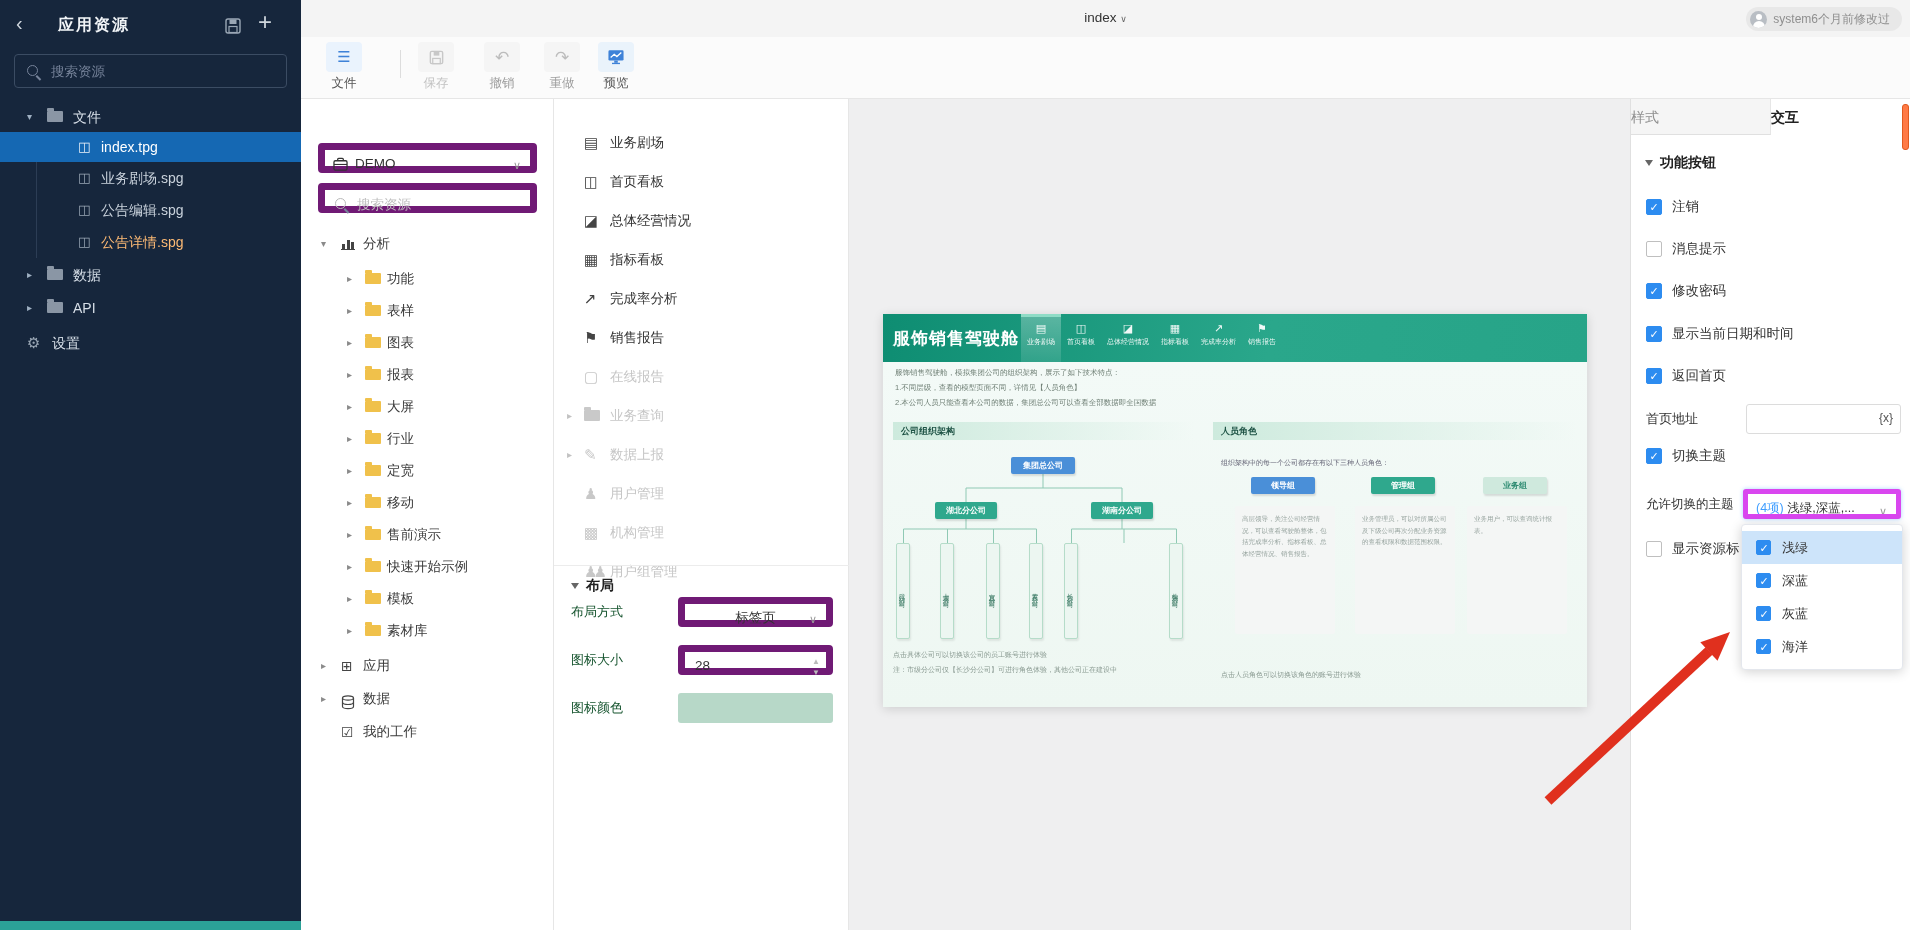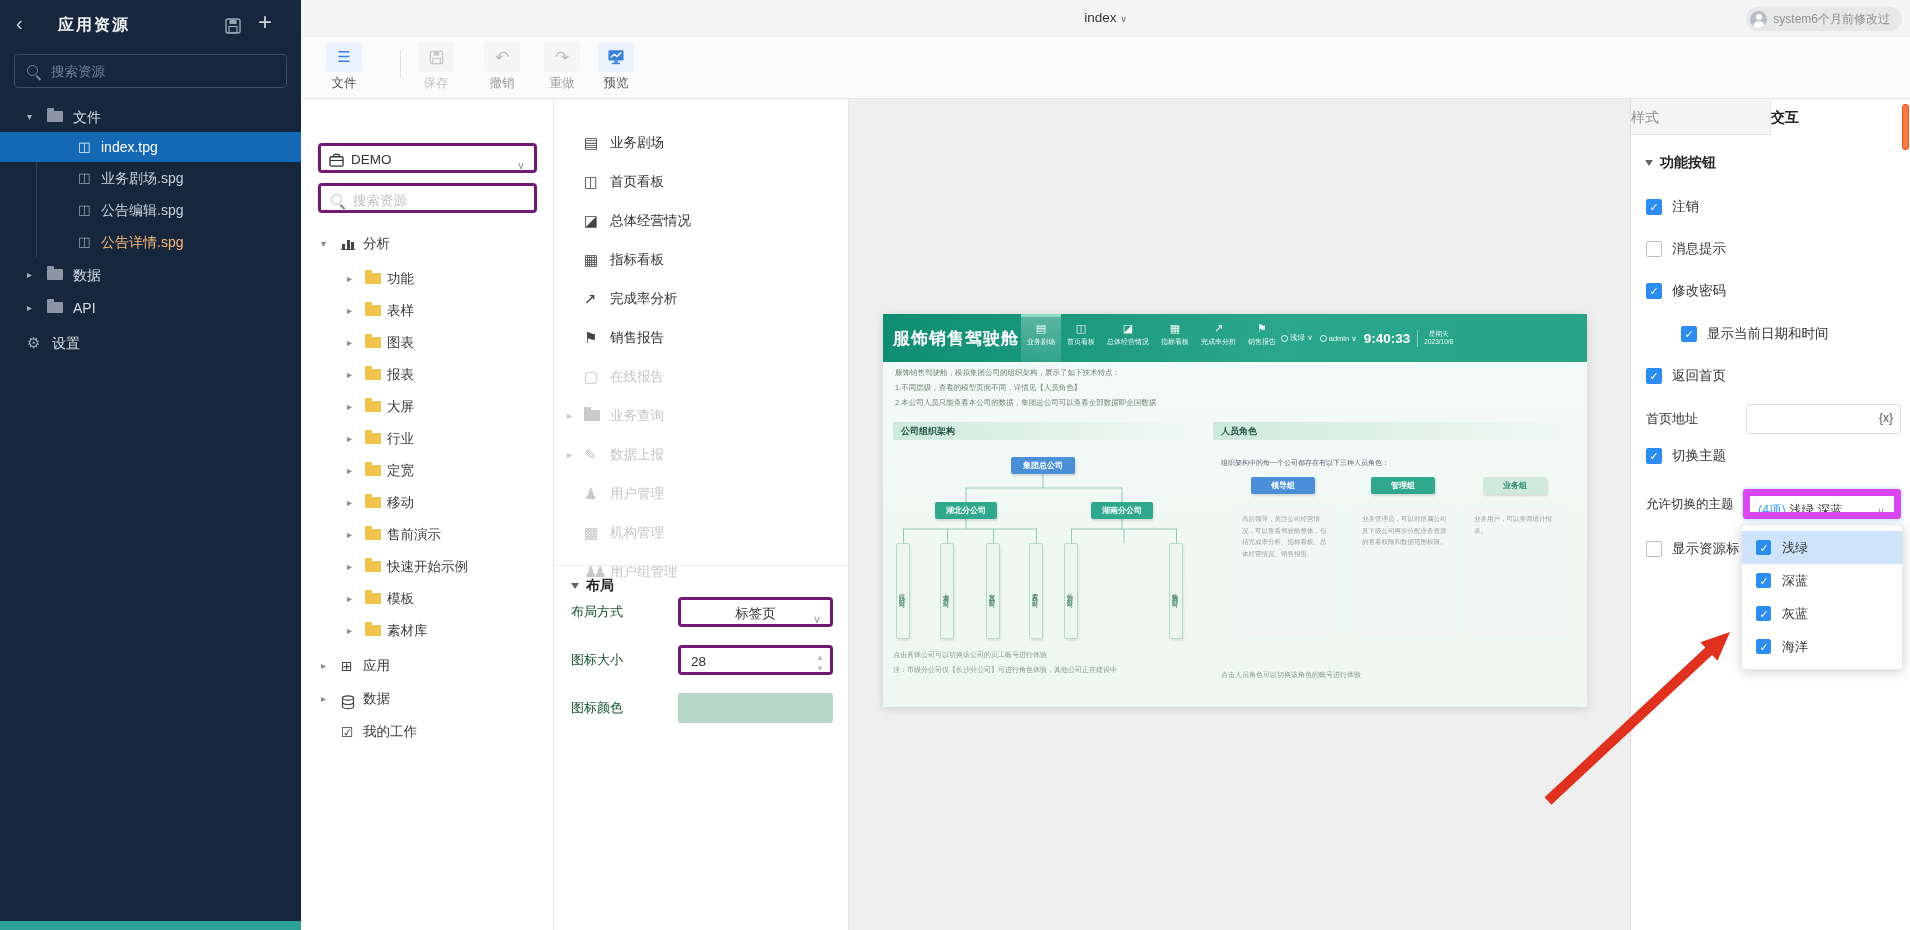--- a/index.html
+++ b/index.html
@@ -44,21 +44,21 @@
   .tb-lbl { font-size:12.5px; color:#555; margin-top:3px; }
   .tb-lbl.dis { color:#c3c3c3; }
   .tb-div { position:absolute; left:99px; top:13px; width:1px; height:28px; background:#ddd; }
 
   
   .panel { top:99px; height:831px; background:#fff; }
   .p-head { height:31px; line-height:31px; text-align:center; font-weight:bold; font-size:14.5px; color:#333; border-bottom:1px solid #ebebeb; }
   .proj { left:301px; width:253px; border-right:1px solid #e6e6e6; }
   .cont { left:554px; width:295px; border-right:1px solid #e6e6e6; }
 
-  .sel-box { position:absolute; border:3px solid #701a75; border-radius:4px; background:#fff; font-size:13.5px; color:#333; }
+  .sel-box { position:absolute; border:7px solid #701a75; border-radius:4px; background:#fff; font-size:13.5px; color:#333; }
   .sel-chev { position:absolute; right:9px; top:50%; margin-top:-7px; color:#999; font-size:11px; }
   .pr-row { position:absolute; left:0; width:253px; height:30px; line-height:30px; font-size:13.5px; color:#3b3b3b; }
   .pr-row .caret { color:#8a8a8a; }
   .bars { display:inline-block; width:14px; height:11px; border-bottom:1.5px solid #444; position:relative; vertical-align:middle; }
   .bars i { position:absolute; bottom:0; width:3px; background:#444; }
   .bars i:nth-child(1){ left:1px; height:5px; } .bars i:nth-child(2){ left:5.5px; height:9px; } .bars i:nth-child(3){ left:10px; height:7px; }
 
   .ci { position:absolute; left:0; width:295px; height:39px; line-height:39px; font-size:13.5px; color:#333; }
   .ci .ic { position:absolute; left:30px; top:0; font-size:15px; color:#444; }
   .ci .lb { position:absolute; left:56px; }
@@ -103,21 +103,21 @@
   .rp-tab.act { left:140px; background:#fff; color:#222; font-weight:bold; }
   .sec-head { position:absolute; left:14px; top:55px; font-size:14px; font-weight:bold; color:#222; }
   .tri { display:inline-block; width:0; height:0; border-left:4.5px solid transparent; border-right:4.5px solid transparent; border-top:6px solid #666; vertical-align:middle; margin-right:7px; }
   .chk-row { position:absolute; left:15px; height:24px; display:flex; align-items:center; gap:10px; font-size:13.5px; color:#333; }
   .cb { width:16px; height:16px; border-radius:2px; border:1px solid #bfbfbf; background:#fff; position:relative; flex:0 0 16px; }
   .cb.on { background:#2d8cf0; border-color:#2d8cf0; }
   .cb.on::after { content:'✓'; position:absolute; left:2.5px; top:0.5px; color:#fff; font-size:11px; font-weight:bold; }
   .inp { position:absolute; border:1px solid #dcdcdc; border-radius:3px; background:#fff; }
   .fx { position:absolute; right:7px; top:6px; font-size:12px; color:#555; }
   .rp-lbl { position:absolute; left:15px; font-size:13px; color:#333; line-height:30px; white-space:nowrap; }
-  .theme-sel { position:absolute; left:112px; width:158px; height:30px; border:7px solid #d946ef; border-radius:3px; background:#fff; box-shadow:0 0 4px rgba(64,158,255,.45); font-size:12.5px; line-height:28px; padding-left:8px; white-space:nowrap; overflow:hidden; }
+  .theme-sel { position:absolute; left:112px; width:158px; height:30px; border:5px solid #d946ef; border-radius:3px; background:#fff; box-shadow:0 0 4px rgba(64,158,255,.45); font-size:12.5px; line-height:28px; padding-left:8px; white-space:nowrap; overflow:hidden; }
   .dd { position:absolute; left:110px; width:162px; height:146px; background:#fff; border:1px solid #e4e7ed; border-radius:4px; box-shadow:0 2px 12px rgba(0,0,0,.18); }
   .dd-it { position:absolute; left:0; width:160px; height:33px; display:flex; align-items:center; gap:11px; padding-left:14px; font-size:13px; color:#333; }
   .dd-it.hl { background:#cde4fa; }
   .cb.sm { width:15px; height:15px; flex:0 0 15px; }
   .orange-pill { position:absolute; left:1902px; top:104px; width:7px; height:46px; border-radius:3px; background:#ff7a45; border:1px solid #e05a20; }
 
   svg.lines path { stroke:#8fc9b4; stroke-width:1; fill:none; }
 </style>
 </head>
 <body>
@@ -427,26 +427,20 @@
           </div>
         <div class="nav-it">
             <div class="nic">↗</div>
             <div class="nlb">完成率分析</div>
           </div>
         <div class="nav-it">
             <div class="nic">⚑</div>
             <div class="nlb">销售报告</div>
           </div>
       </div>
-      <div class="hd-right">
-        <span class="hd-sm"><span class="dot-ic"></span> <span>浅绿</span> ∨</span>
-        <span class="hd-sm"><span class="dot-ic"></span> <span>admin</span> ∨</span>
-        <span class="hd-time">9:40:33</span>
-        <span class="hd-date"><span>星期天</span><br><span>2023/10/8</span></span>
-      </div>
     </div>
 
     <div class="dash-body">
       <div class="intro" style="top:6px;">服饰销售驾驶舱，模拟集团公司的组织架构，展示了如下技术特点：</div>
       <div class="intro" style="top:21px;">1.不同层级，查看的模型页面不同，详情见【人员角色】</div>
       <div class="intro" style="top:36px;">2.本公司人员只能查看本公司的数据，集团总公司可以查看全部数据即全国数据</div>
 
       <div class="ph-strip" style="left:10px; top:60px; width:301px;">
           <div class="ph-title">公司组织架构</div>
         </div>
@@ -493,21 +487,21 @@
       <span>注销</span>
     </div>
   <div class="chk-row" style="top:138px;">
       <span class="cb"></span>
       <span>消息提示</span>
     </div>
   <div class="chk-row" style="top:180px;">
       <span class="cb on"></span>
       <span>修改密码</span>
     </div>
-  <div class="chk-row" style="top:223px;margin-left:35px;">
+  <div class="chk-row" style="top:223px;">
       <span class="cb on"></span>
       <span>显示当前日期和时间</span>
     </div>
   <div class="chk-row" style="top:265px;">
       <span class="cb on"></span>
       <span>返回首页</span>
     </div>
 
   <div class="rp-lbl" style="top:305px;">首页地址</div>
   <div class="inp" style="left:115px; top:305px; width:155px; height:30px;">

